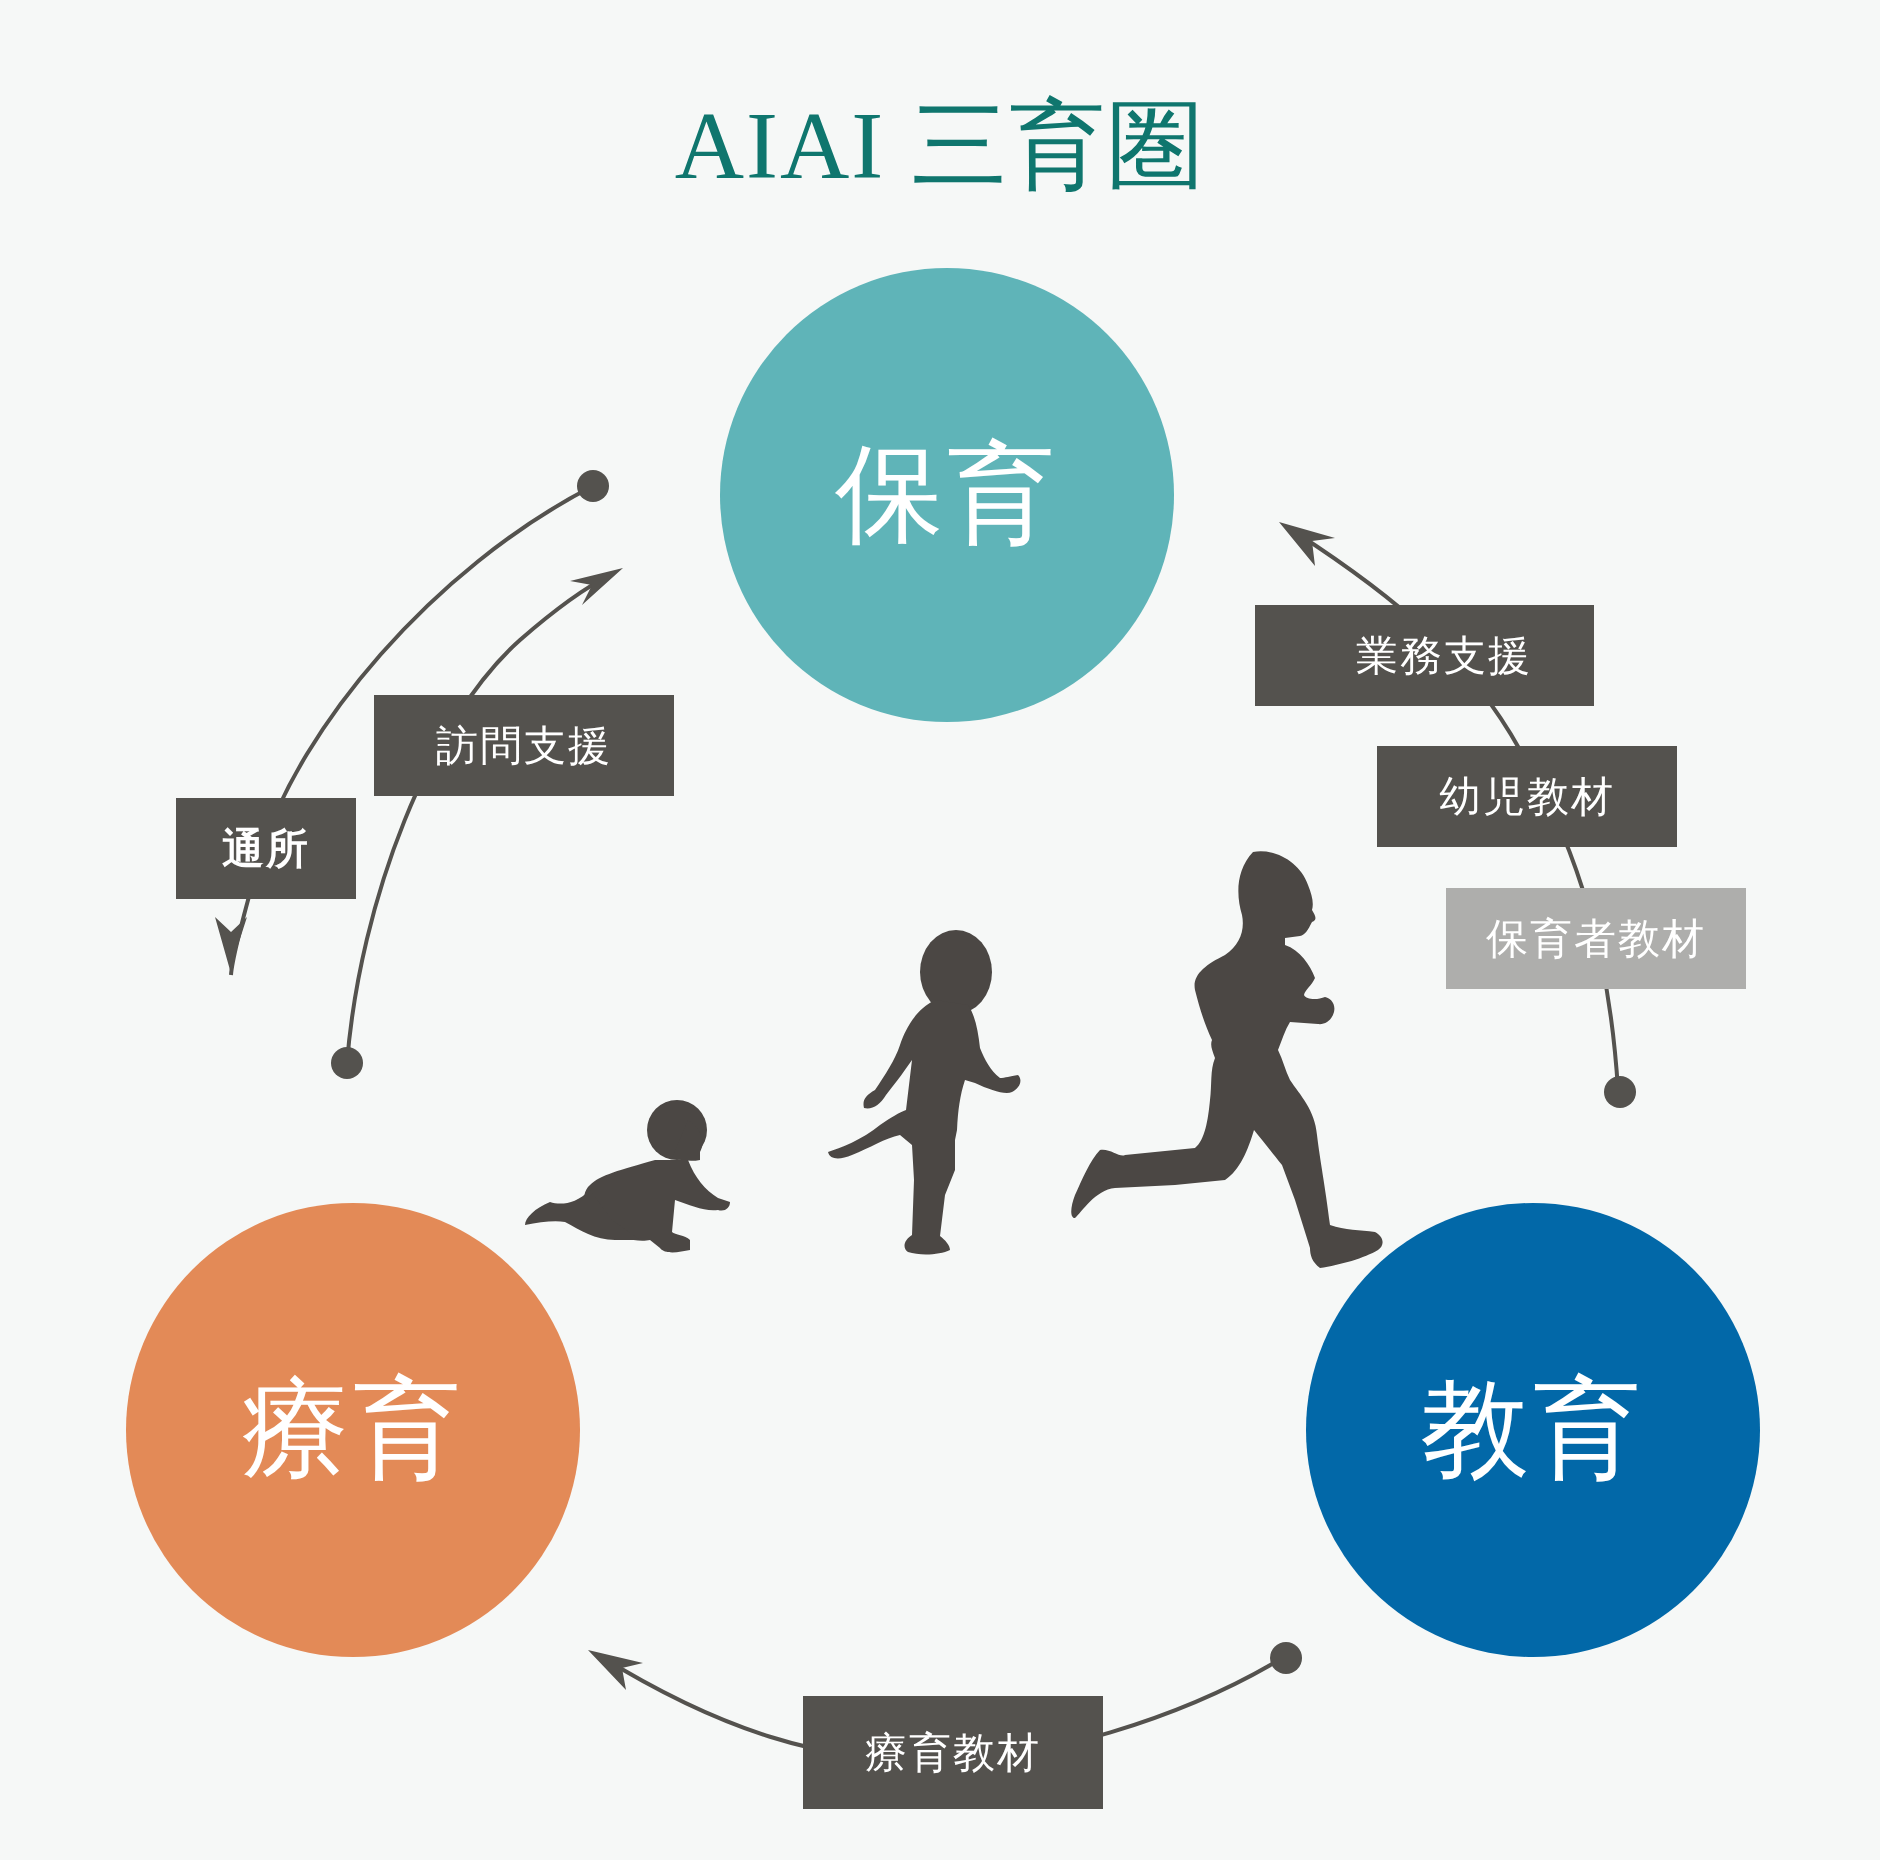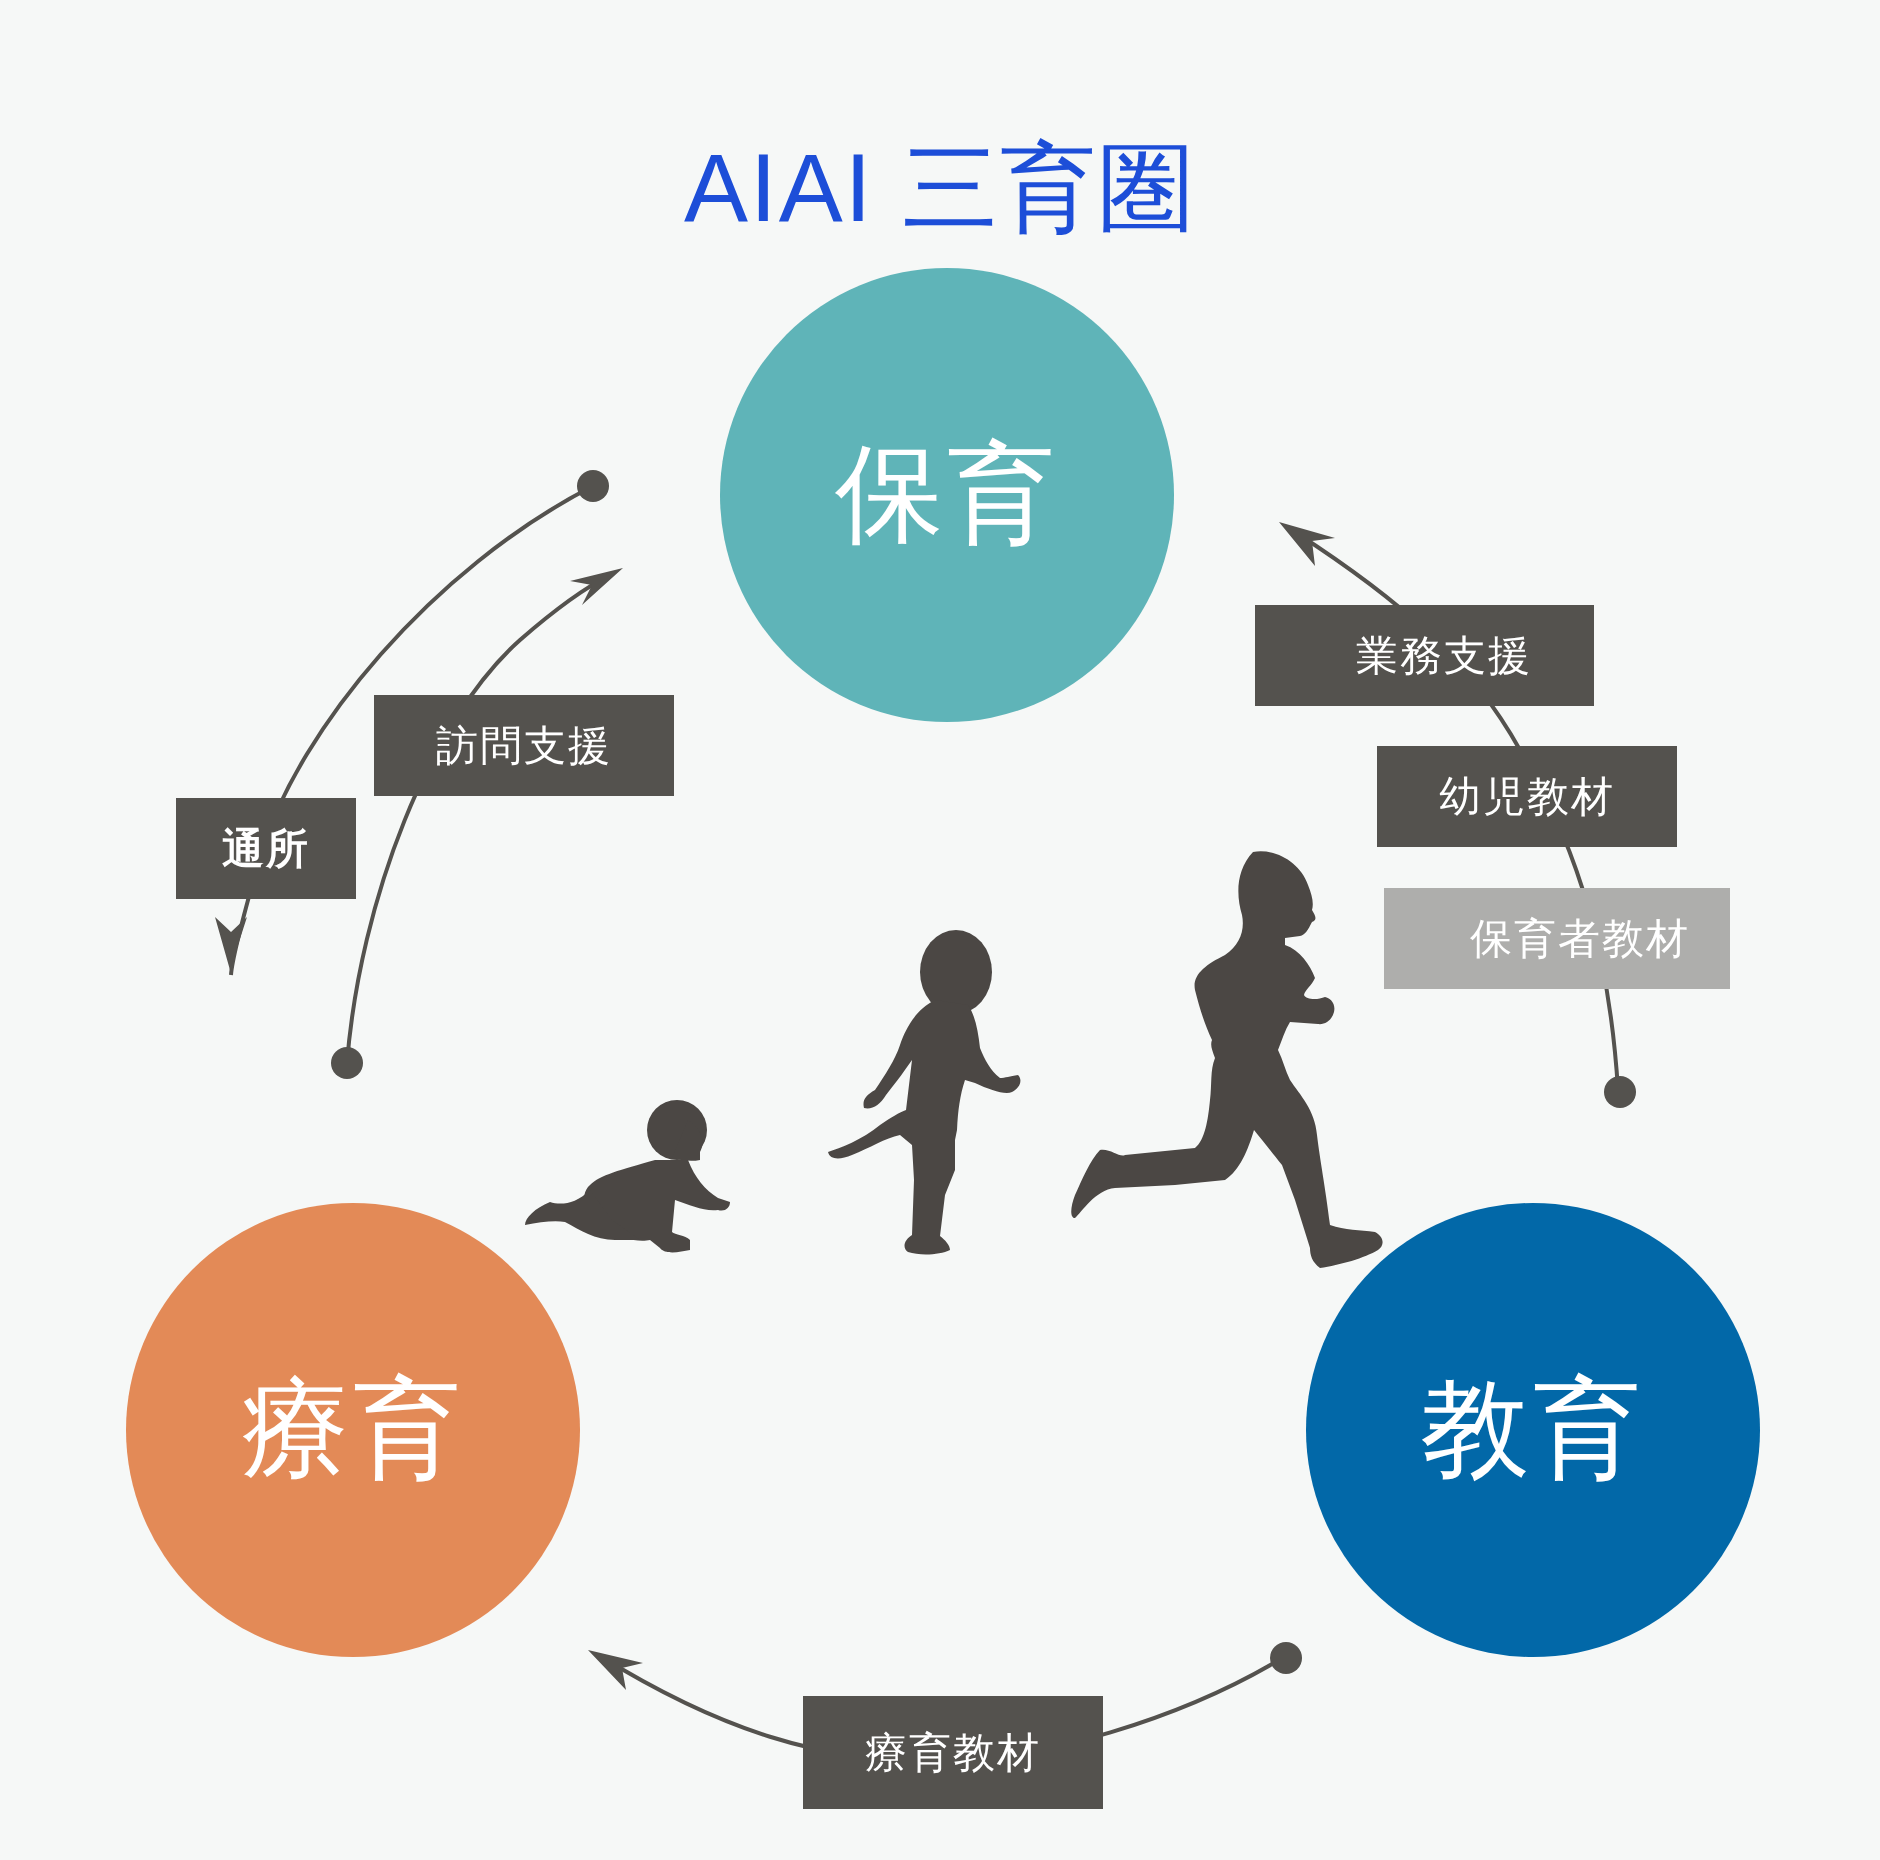--- a/index.html
+++ b/index.html
@@ -1,19 +1,19 @@
 <!DOCTYPE html>
 <html><head>
 <meta charset="utf-8">
 <style>
   html, body { margin:0; padding:0; }
   body { width:1880px; height:1860px; background:#f6f8f7; position:relative; overflow:hidden;
          font-family:"DejaVu Serif","Liberation Serif",serif; }
   .title { position:absolute; left:0; width:1880px; top:82px; text-align:center;
-           font-size:96px; color:#1d4ed8; letter-spacing:2px; font-family:Liberation Sans, sans-serif;margin-top:43px; }
+           font-size:96px; color:#0f766e; letter-spacing:2px; font-family:Liberation Serif, serif; }
   svg.canvas { position:absolute; left:0; top:0; }
   .circle { position:absolute; width:454px; height:454px; border-radius:50%;
             display:flex; align-items:center; justify-content:center; }
   .circle span { color:#fff; font-size:108px; letter-spacing:4px; font-family:"DejaVu Serif","Liberation Serif",serif; }
   .label { position:absolute; background:#54524e; color:#fff; display:flex; align-items:center; justify-content:center;
            font-size:42px; letter-spacing:2px; font-family:"DejaVu Serif","Liberation Serif",serif; }
   .label.light { background:#aeaeac; }
 </style>
 </head>
 <body>
@@ -102,14 +102,14 @@
   <span>療育</span>
 </div>
 <div class="circle" style="left:1306px; top:1203px; background:#0268a8;">
   <span>教育</span>
 </div>
 
 <div class="label" style="left:176px; top:798px; width:180px; height:101px;font-weight:bold;">通所</div>
 <div class="label" style="left:374px; top:695px; width:300px; height:101px;">訪問支援</div>
 <div class="label" style="left:1255px; top:605px; width:300px; height:101px;padding-left:39px;">業務支援</div>
 <div class="label" style="left:1377px; top:746px; width:300px; height:101px;">幼児教材</div>
-<div class="label light" style="left:1384px; top:888px; width:300px; height:101px;padding-left:46px;">保育者教材</div>
+<div class="label light" style="left:1446px; top:888px; width:300px; height:101px;">保育者教材</div>
 <div class="label" style="left:803px; top:1696px; width:300px; height:113px;">療育教材</div>
 
 </body></html>

